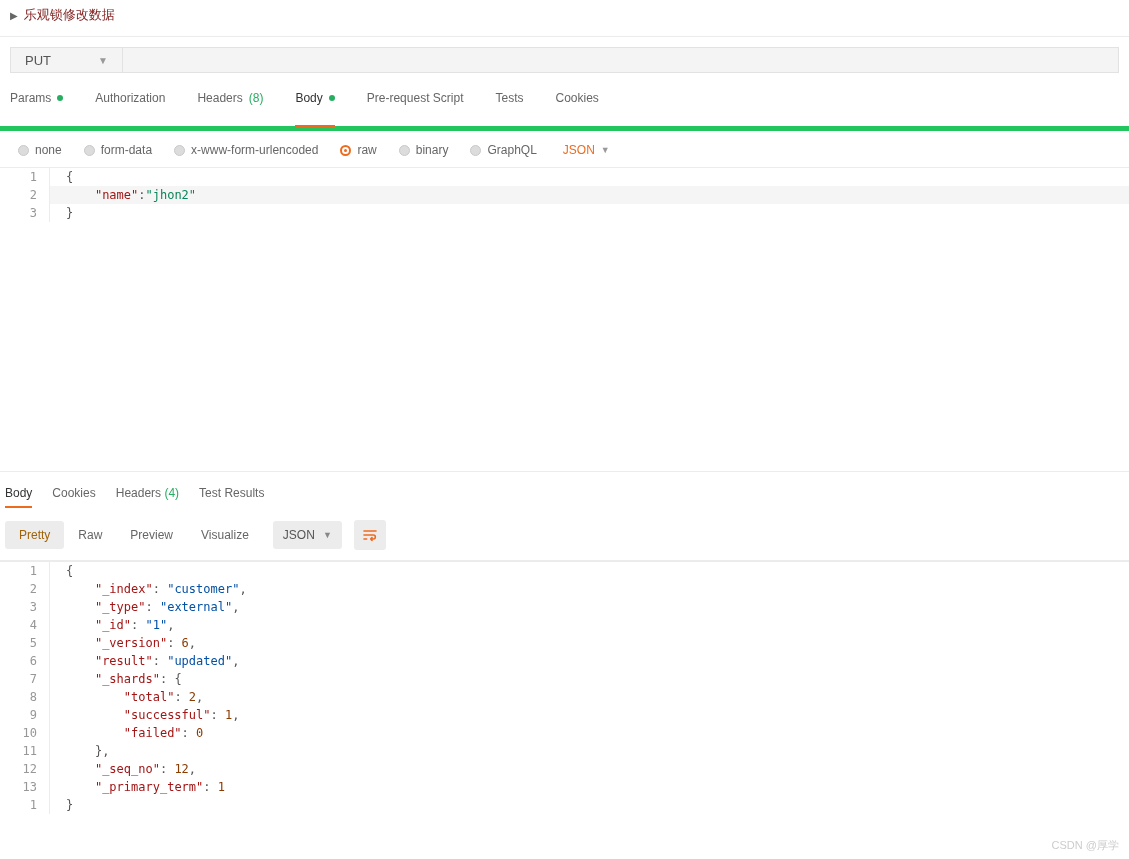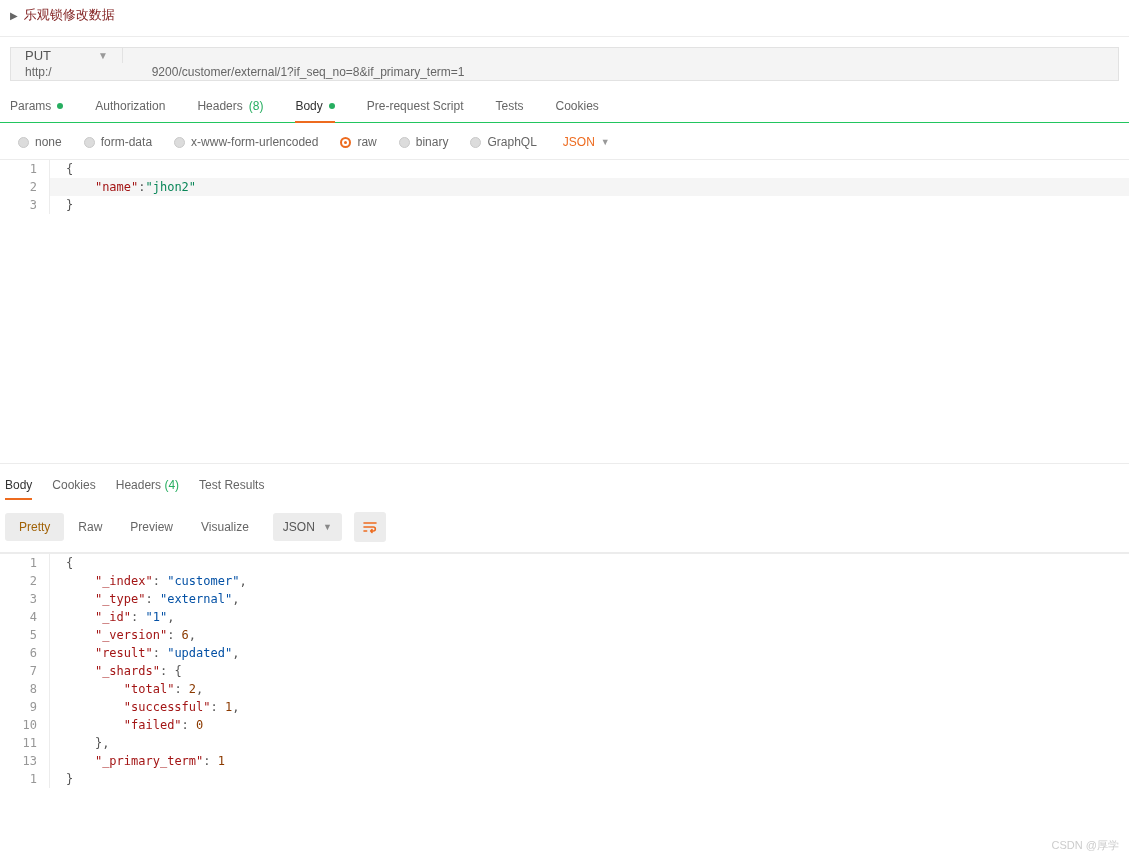--- a/index.html
+++ b/index.html
@@ -5,35 +5,35 @@
   * { margin: 0; padding: 0; box-sizing: border-box; }
   body { font-family: Arial, "Helvetica Neue", Helvetica, sans-serif; font-size: 12px; color: #666; background: #fff; }
   .wrapper { width: 1129px; height: 859px; position: relative; }
 
   
   .title-bar { display: flex; align-items: center; gap: 6px; padding: 6px 10px 12px; border-bottom: 1px solid #ececec; }
   .title-bar .caret { color: #666; font-size: 10px; }
   .title-bar .title { color: #7f1d1d; font-size: 13px; }
 
   
-  .req-row { display: flex; height: 34px; margin: 10px 10px 0; background: #f4f4f4; border: 1px solid #e2e2e2; flex-direction: column; }
+  .req-row { display: flex; height: 26px; margin: 10px 10px 0; background: #f4f4f4; border: 1px solid #e2e2e2; }
   .method { width: 112px; display: flex; align-items: center; justify-content: space-between; padding: 0 14px; border-right: 1px solid #e2e2e2; color: #555; font-size: 13px; cursor: pointer; }
   .method .chevron { font-size: 10px; color: #999; }
   .url { flex: 1; display: flex; align-items: center; padding: 0 14px; font-size: 12px; color: #666; }
 
   
   .req-tabs { display: flex; gap: 32px; padding: 18px 10px 0; font-size: 12px; }
-  .req-tabs .tab { display: flex; align-items: center; gap: 6px; padding-bottom: 10px; cursor: pointer; color: #666; position: relative; }
+  .req-tabs .tab { display: flex; align-items: center; gap: 6px; padding-bottom: 22px; cursor: pointer; color: #666; position: relative; }
   .req-tabs .tab.active { color: #333; }
   .req-tabs .tab.active::after { content: ""; position: absolute; left: 0; right: 0; bottom: 0; height: 2px; background: #ed6b1f; }
   .dot-green { width: 6px; height: 6px; border-radius: 50%; background: #27ae60; display: inline-block; }
   .count-green { color: #27ae60; }
 
   
-  .body-types { display: flex; align-items: center; gap: 22px; padding: 12px 18px 10px; font-size: 12px; color: #666; border-top: 1px solid #22c55e; margin-top: -1px; }
+  .body-types { display: flex; align-items: center; gap: 22px; padding: 12px 18px 10px; font-size: 12px; color: #666; border-top: 5px solid #22c55e; margin-top: -1px; }
   .radio { display: flex; align-items: center; gap: 6px; cursor: pointer; }
   .radio .dot { width: 11px; height: 11px; border-radius: 50%; border: 1px solid #c9c9c9; background: #dcdcdc; }
   .radio.selected .dot { border: 2px solid #ed6b1f; background: #fff; position: relative; }
   .radio.selected .dot::after { content: ""; position: absolute; inset: 2px; background: #ed6b1f; border-radius: 50%; }
   .lang-select { color: #ed6b1f; display: flex; align-items: center; gap: 6px; cursor: pointer; margin-left: 4px; }
   .lang-select .chevron { color: #999; font-size: 9px; }
 
   
   .editor { border-top: 1px solid #ececec; font-family: Menlo, Consolas, monospace; font-size: 12px; }
   .editor .row { display: flex; height: 18px; line-height: 18px; }
@@ -72,25 +72,20 @@
   <div class="title-bar">
     <span class="caret">▶</span>
     <span class="title">乐观锁修改数据</span>
   </div>
 
   <div class="req-row">
     <div class="method">
       <span>PUT</span>
       <span class="chevron">▼</span>
     </div>
-    <div class="url">
-      <span>http:/</span>
-      <span style="display:inline-block;width:100px;"></span>
-      <span>9200/customer/external/1?if_seq_no=8&amp;if_primary_term=1</span>
-    </div>
   </div>
 
   <div class="req-tabs">
     <div class="tab">
       <span>Params</span>
         <span class="dot-green"></span>
     </div>
     <div class="tab">
       <span>Authorization</span>
     </div>
@@ -225,20 +220,24 @@
       </div>
     <div class="row">
         <div class="gutter">10</div>
         <div class="code">        <span class="tok-key">"failed"</span><span class="tok-punc">: </span><span class="tok-num">0</span></div>
       </div>
     <div class="row">
         <div class="gutter">11</div>
         <div class="code">    <span class="tok-punc">},</span></div>
       </div>
     <div class="row">
+        <div class="gutter">12</div>
+        <div class="code">    <span class="tok-key">"_seq_no"</span><span class="tok-punc">: </span><span class="tok-num">12</span><span class="tok-punc">,</span></div>
+      </div>
+    <div class="row">
         <div class="gutter">13</div>
         <div class="code">    <span class="tok-key">"_primary_term"</span><span class="tok-punc">: </span><span class="tok-num">1</span></div>
       </div>
     <div class="row">
         <div class="gutter">1</div>
         <div class="code"><span class="tok-punc">}</span></div>
       </div>
   </div>
 
   <div class="watermark">CSDN @厚学</div>

